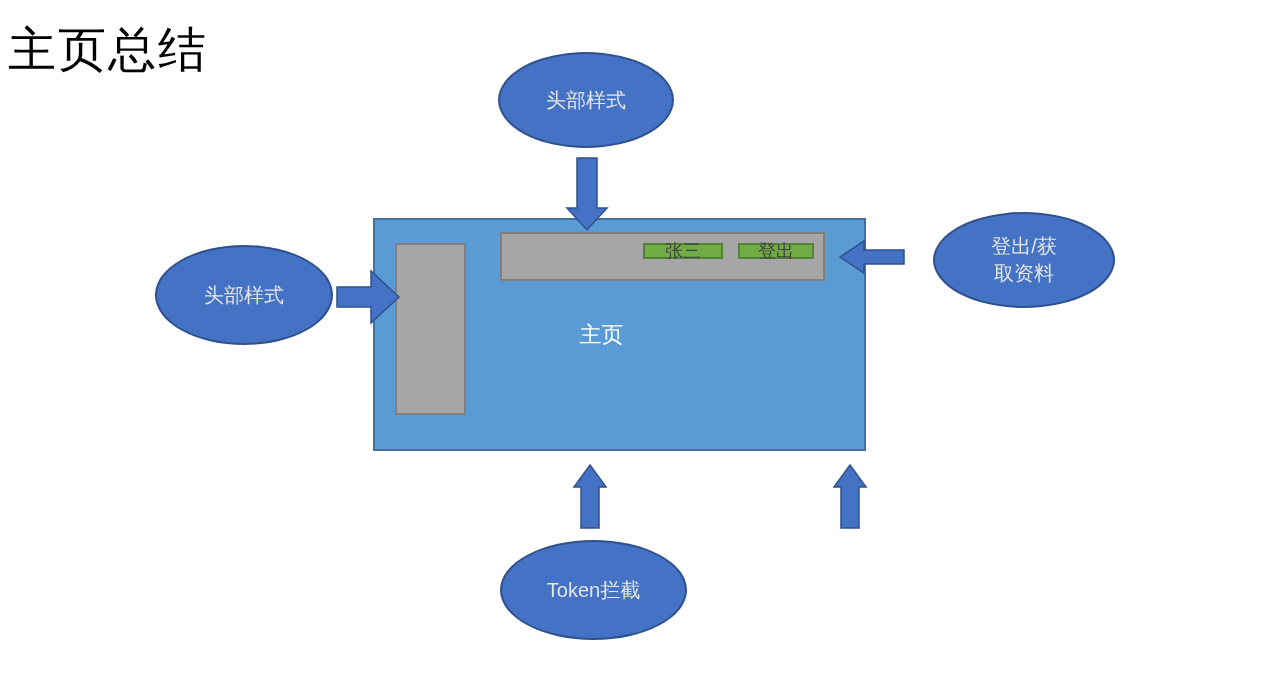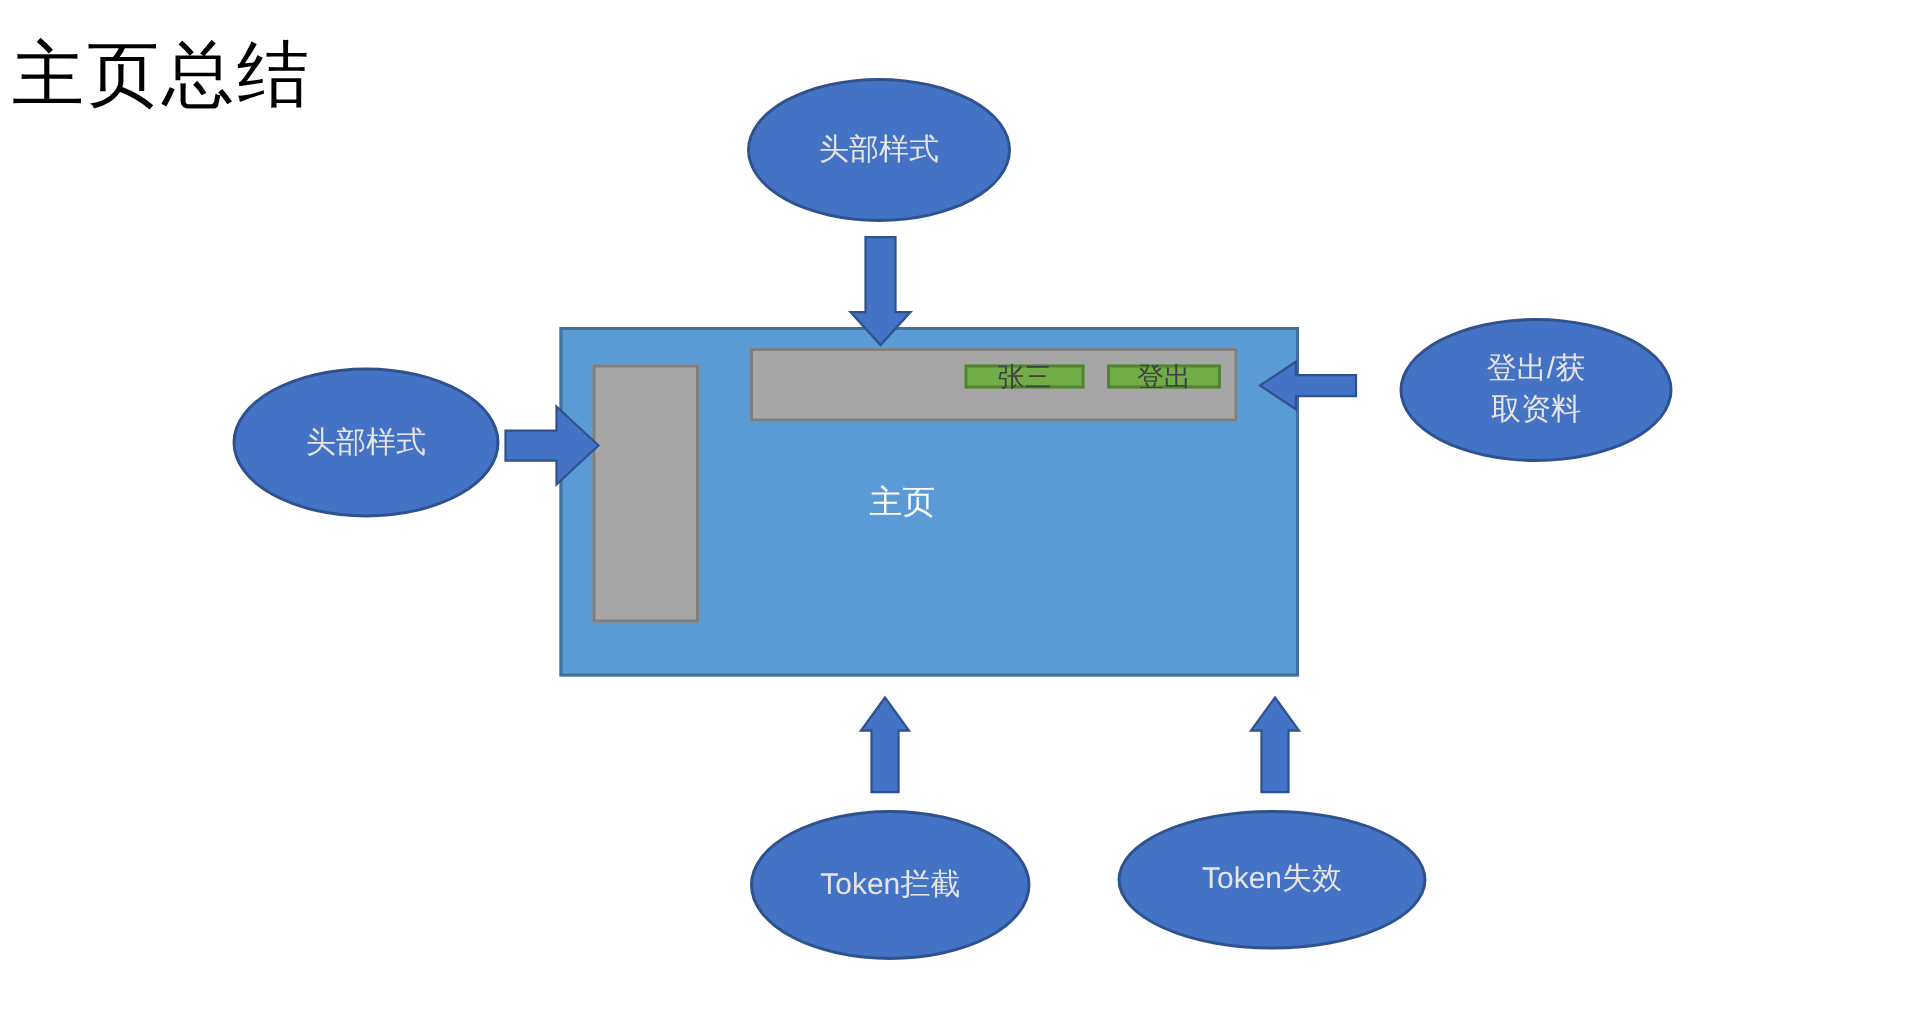--- a/index.html
+++ b/index.html
@@ -125,23 +125,20 @@
 
   <div class="abs ellipse" style="left:500px; top:540px; width:187px; height:100px;">
     <span>Token拦截</span>
   </div>
 
   <div class="abs ellipse" style="left:933px; top:212px; width:182px; height:96px;">
     <span>登出/获</span>
     <span>取资料</span>
   </div>
 
-  <div class="abs ellipse" style="left:745px; top:540px; width:206px; height:93px;">
-    <span>Token失效</span>
-  </div>
 
   <svg class="abs arrow-svg" style="left:565px; top:156px;" width="44" height="76">
     <polygon class="arrow-shape" points="12,2 32,2 32,52 42,52 22,74 2,52 12,52"></polygon>
   </svg>
 
   <svg class="abs arrow-svg" style="left:335px; top:269px;" width="66" height="56">
     <polygon class="arrow-shape" points="2,18 36,18 36,2 64,28 36,54 36,38 2,38"></polygon>
   </svg>
 
   <svg class="abs arrow-svg" style="left:838px; top:239px;" width="68" height="36">

